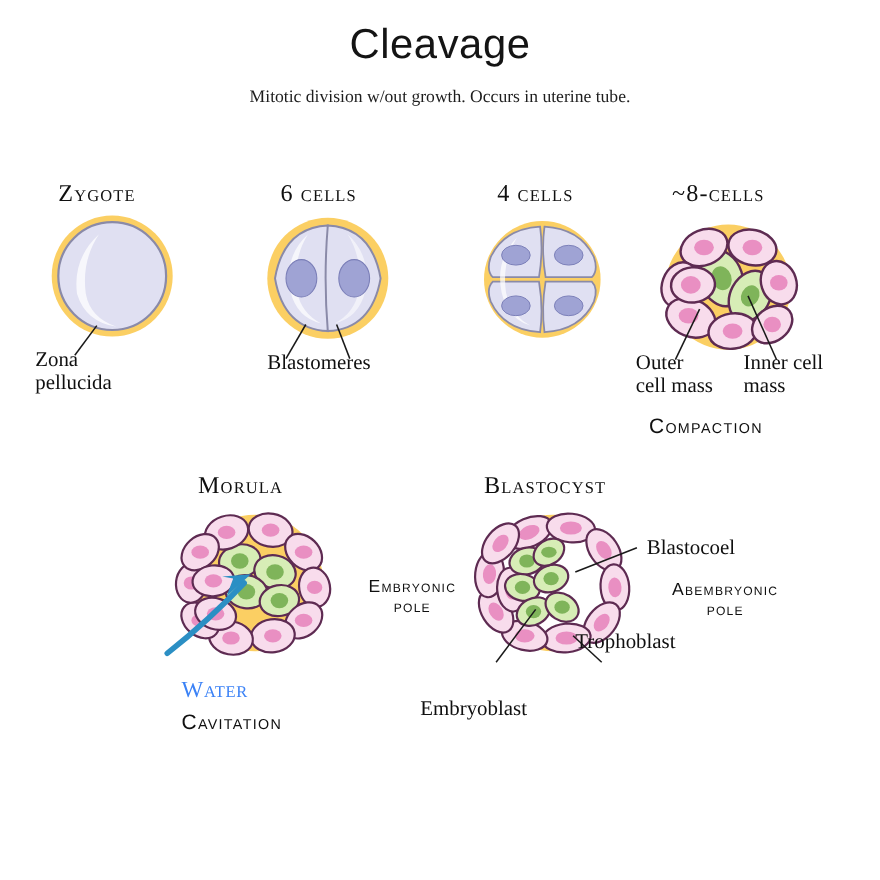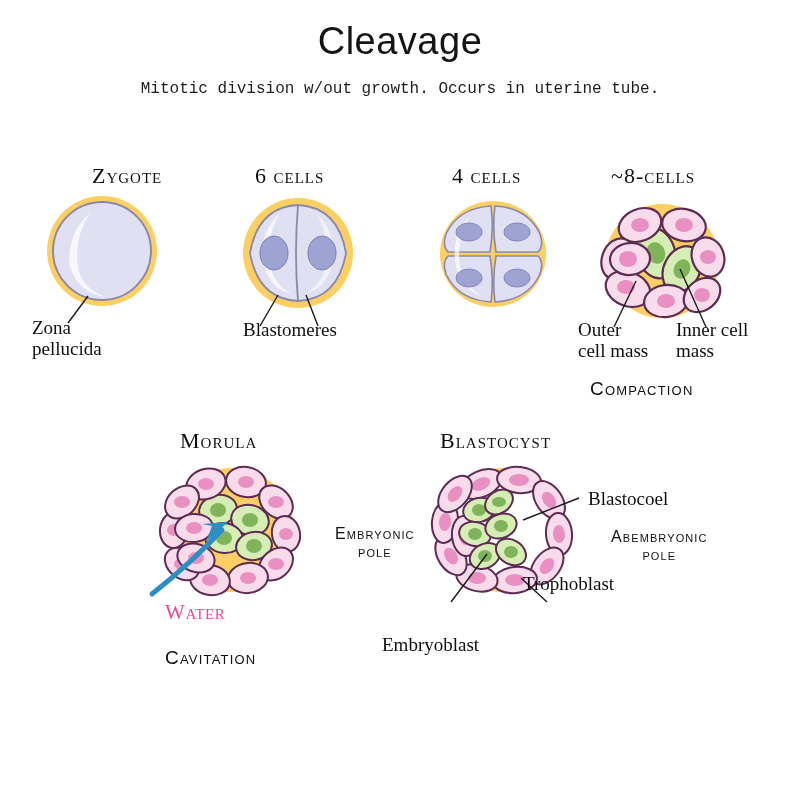--- a/index.html
+++ b/index.html
@@ -26,21 +26,21 @@
     font-weight: 300;
     font-size: 38px;
     letter-spacing: 0.5px;
     color: #141414;
   }
   .subtitle {
     position: absolute;
     left: 0; right: 0;
     top: 80px;
     text-align: center;
-    font-family: Liberation Mono, monospace;
+    font-family: Liberation Serif, serif;
     font-weight: 400;
     font-size: 16px;
     color: #1d1d1d;
   }
 
   
   .stage-title {
     position: absolute;
     font-family: "Liberation Serif", serif;
     font-variant: small-caps;
@@ -81,33 +81,34 @@
     white-space: nowrap;
     color: #101010;
   }
   .water-label {
     position: absolute;
     font-family: "Liberation Serif", serif;
     font-variant: small-caps;
     font-size: 21px;
     letter-spacing: 0.6px;
     white-space: nowrap;
-    color: #ec4899;
+    color: #3b82f6;
+    margin-top: 15px;
   }
 
   .fig { position: absolute; }
   svg { display: block; overflow: visible; }
 </style>
 </head>
 <body>
 
 <div class="title">Cleavage</div>
 <div class="subtitle">Mitotic division w/out growth. Occurs in uterine tube.</div>
 
-<div class="stage-title" style="left:53px; top:163px;margin-left:39px;">Zygote</div>
+<div class="stage-title" style="left:53px; top:163px;">Zygote</div>
 
 <div class="fig" style="left:40px; top:195px;">
   <svg width="160" height="130" viewBox="0 0 160 130">
     <circle cx="62" cy="56" r="55" fill="#FBCF63"></circle>
     <circle cx="62" cy="56" r="49" fill="#E0E0F2" stroke="#8A8AA8" stroke-width="2"></circle>
     <path d="M 30 72 Q 26 40 50 18 Q 34 42 38 72 Q 42 94 66 102 Q 38 98 30 72 Z" fill="#ffffff" opacity="0.75"></path>
     <line x1="48" y1="101" x2="28" y2="128" stroke="#1a1a1a" stroke-width="1.4"></line>
   </svg>
 </div>
 <div class="anno" style="left:32px; top:318px;">

